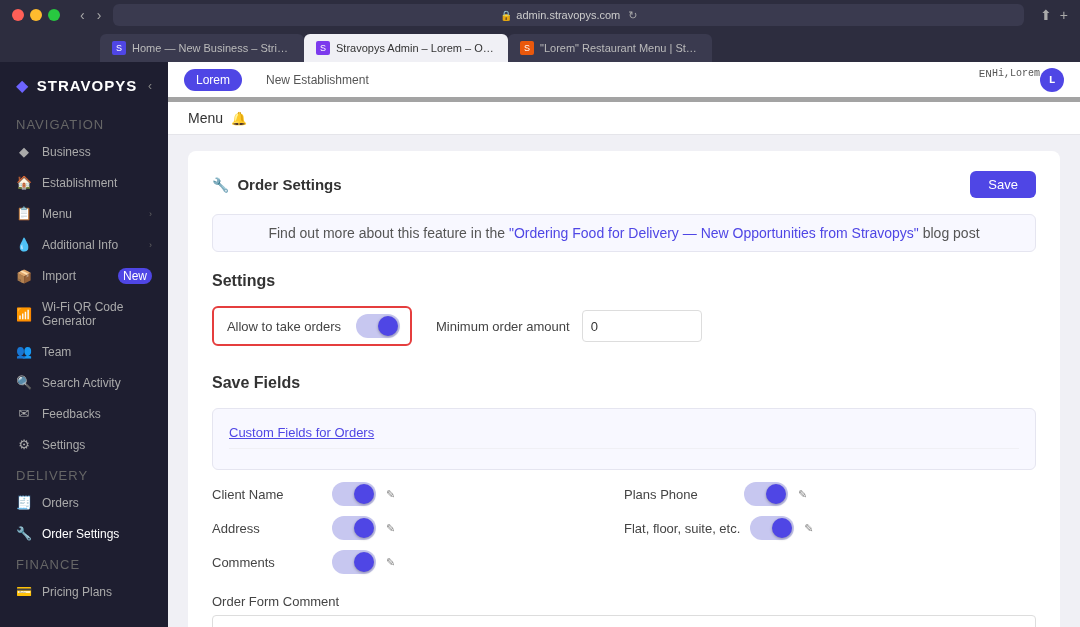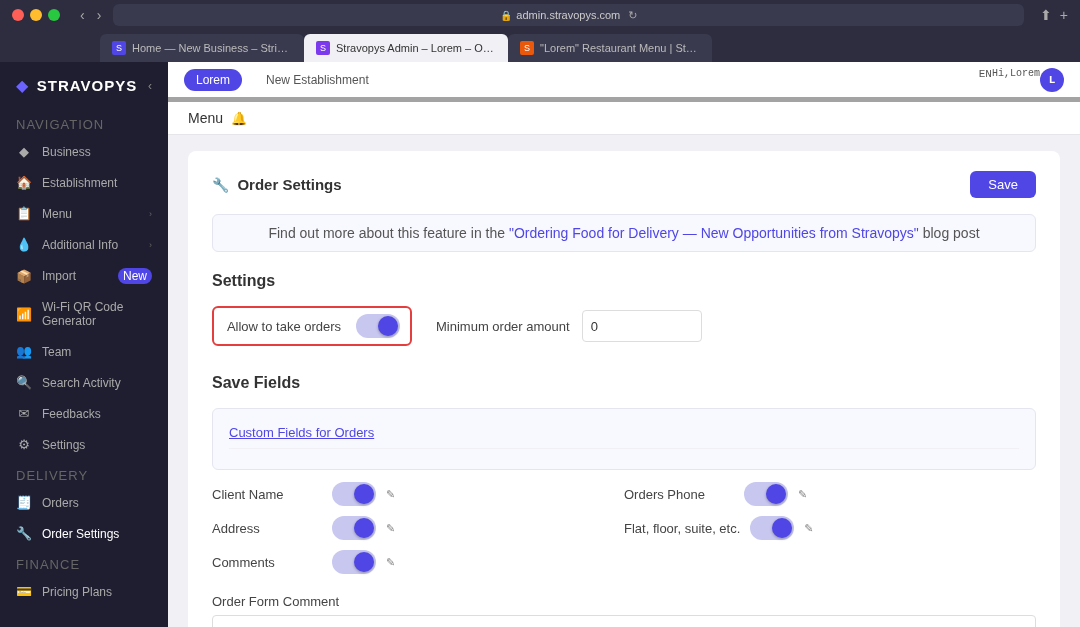--- a/index.html
+++ b/index.html
@@ -555,21 +555,21 @@
             <div class="field-half">
               <span class="field-name">Client Name</span>
               <div class="field-toggle-wrap">
                 <div class="toggle-track on" style="width:44px; height:24px; border-radius:12px; position:relative; cursor:pointer;">
                   <div class="toggle-knob on"></div>
                 </div>
                 <span class="edit-icon">✎</span>
               </div>
             </div>
             <div class="field-half">
-              <span class="field-name">Orders Phone</span>
+              <span class="field-name">Plans Phone</span>
               <div class="field-toggle-wrap">
                 <div class="toggle-track on" style="width:44px; height:24px; border-radius:12px; position:relative; cursor:pointer;">
                   <div class="toggle-knob on"></div>
                 </div>
                 <span class="edit-icon">✎</span>
               </div>
             </div>
           </div>
 
           <div class="field-row">

